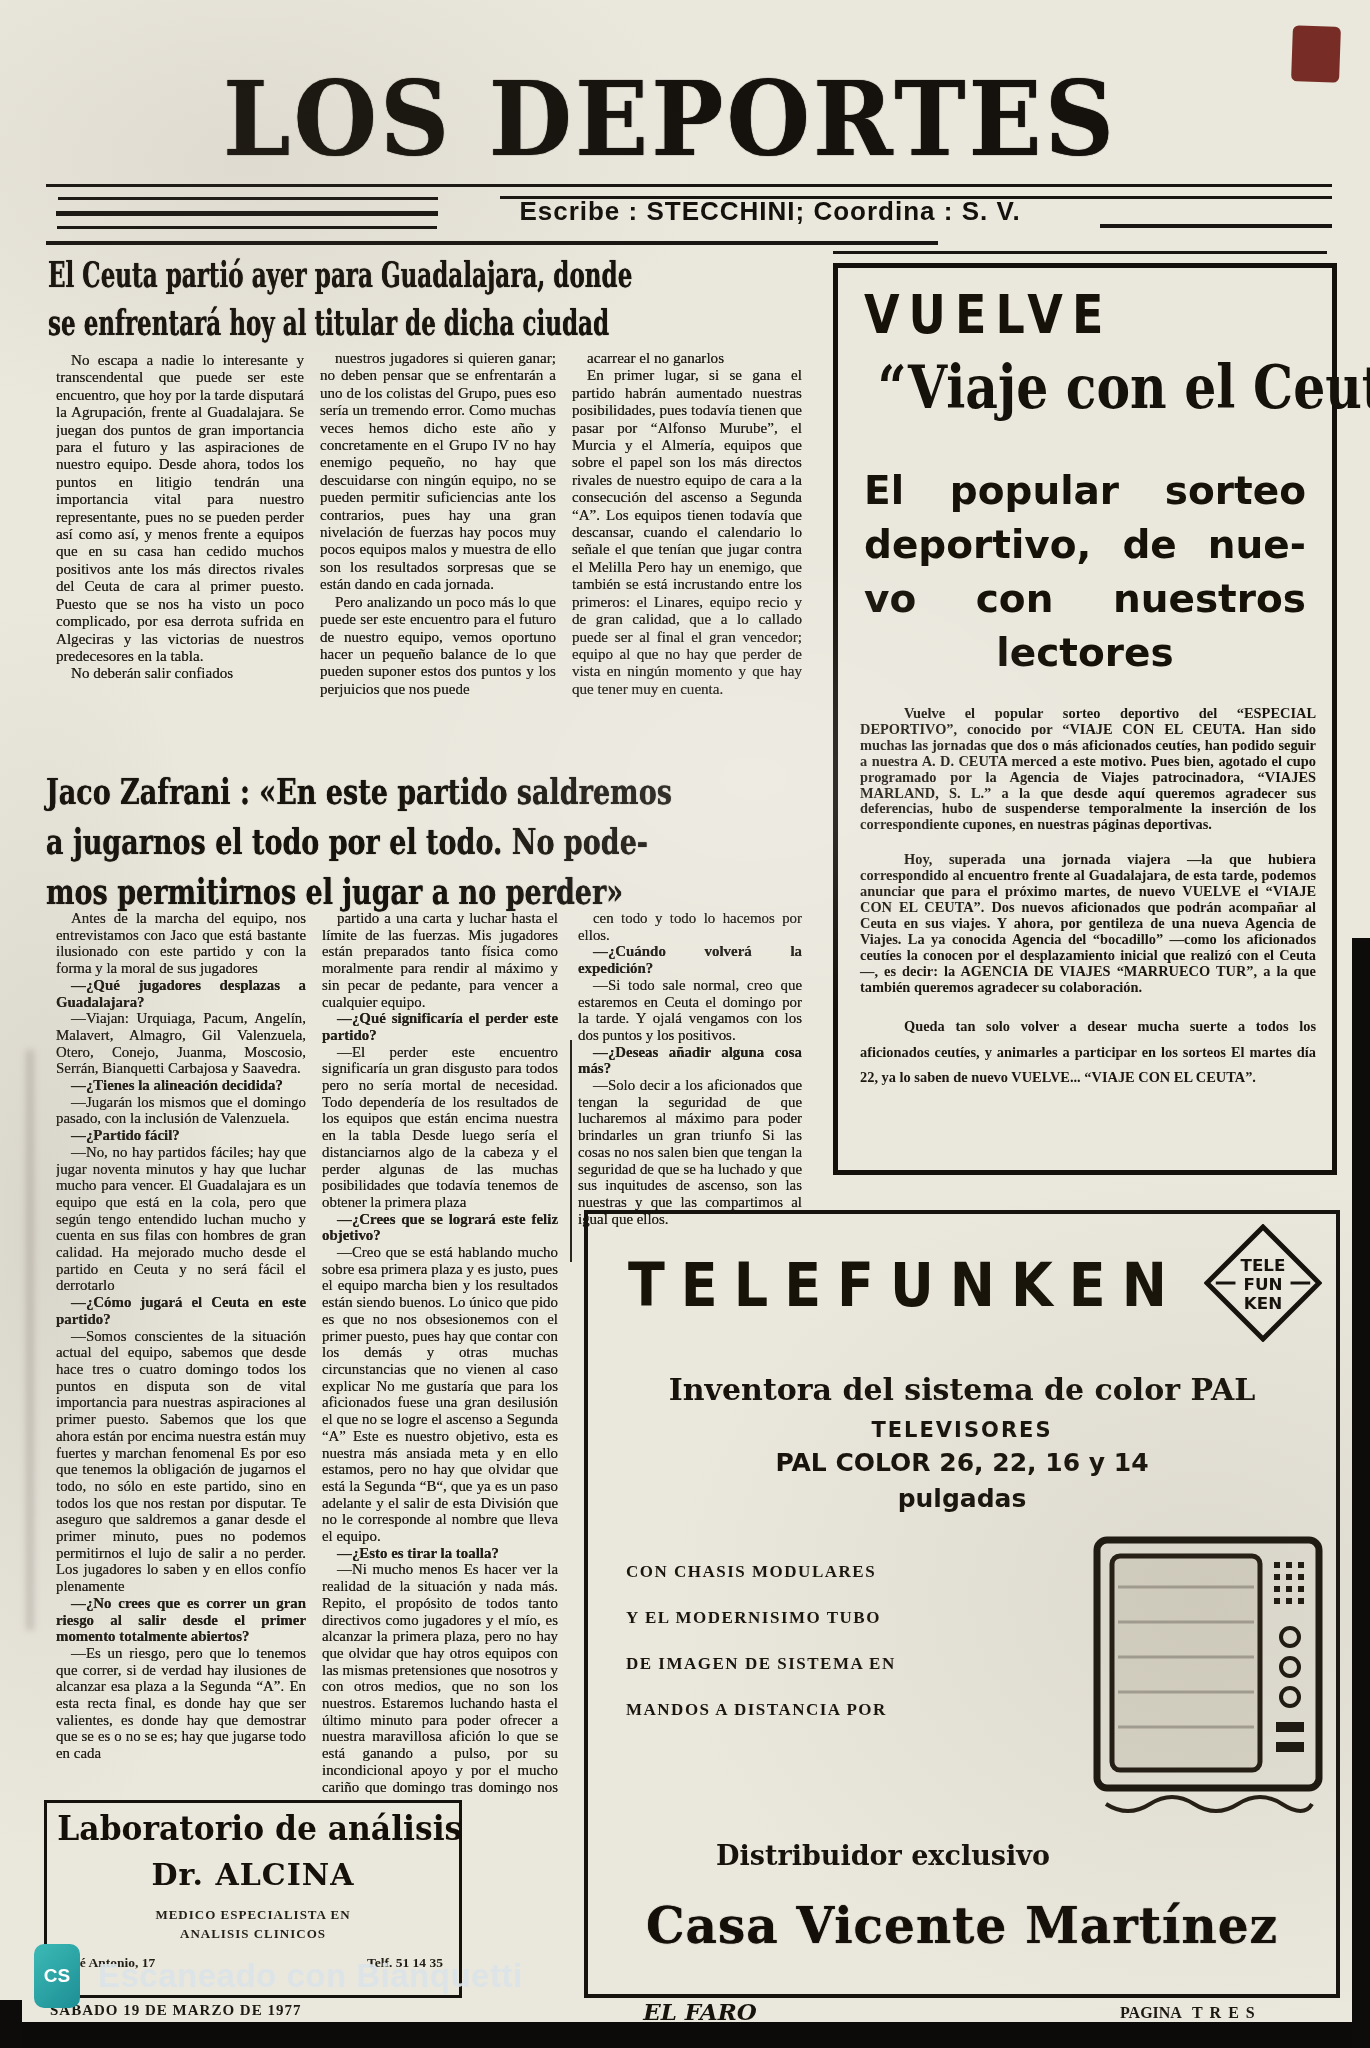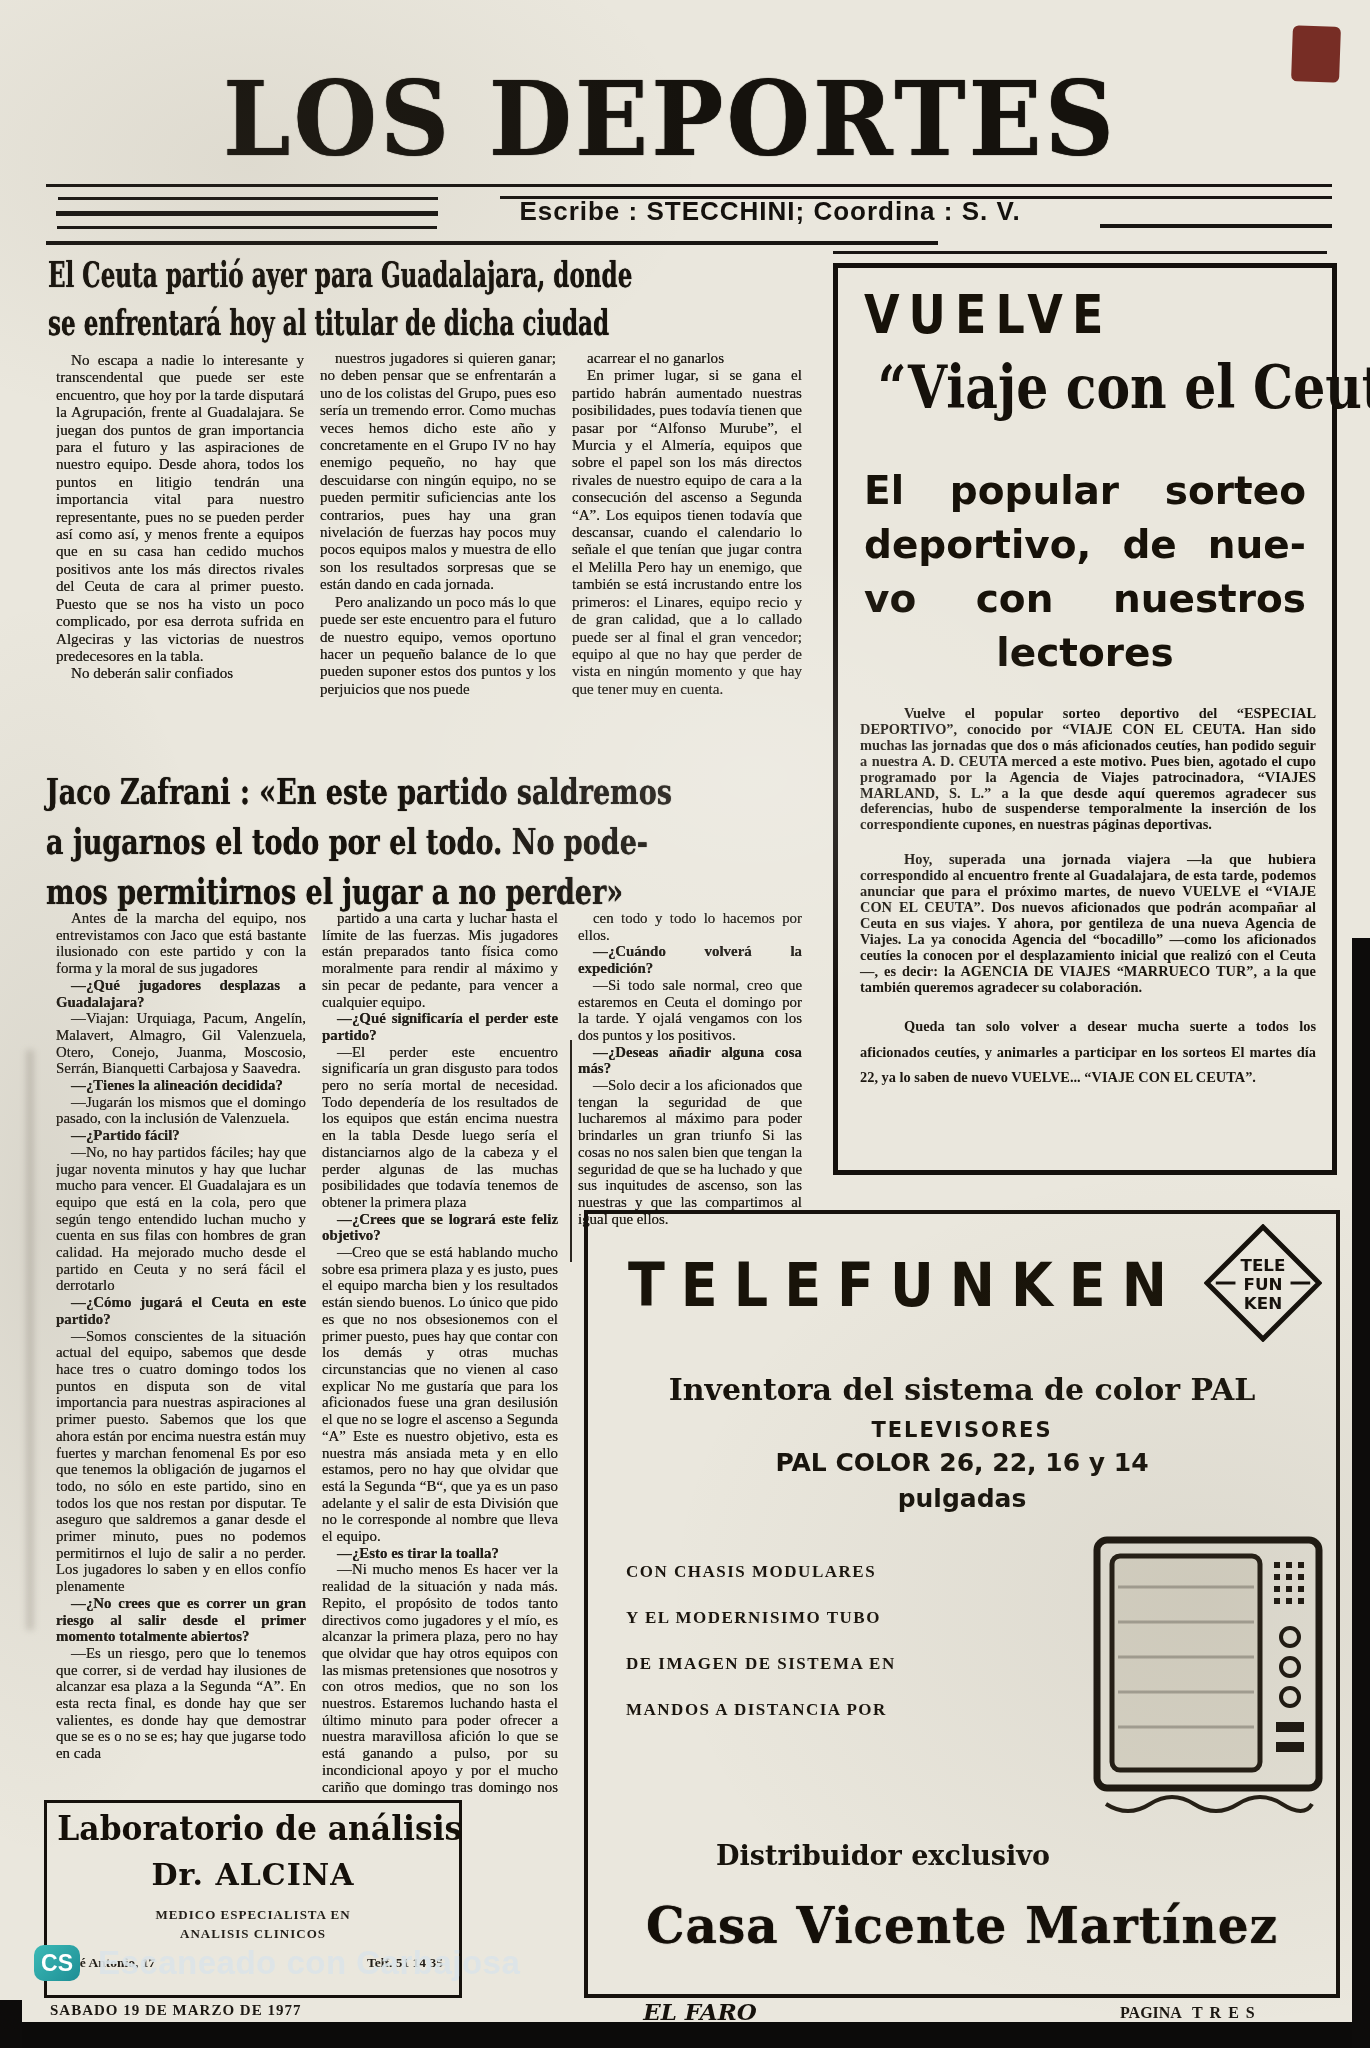--- a/index.html
+++ b/index.html
@@ -83,22 +83,22 @@
   .bar-bottom{position:absolute;left:0;top:2022px;width:1370px;height:26px;background:#0c0b0a;z-index:40;}
   .bar-right{position:absolute;left:1352px;top:938px;width:18px;height:1110px;background:#0d0c0b;z-index:40;}
   .corner-wedge{position:absolute;left:0;top:2000px;width:22px;height:48px;background:#0d0c0b;z-index:40;}
   .red-mark{position:absolute;left:1292px;top:26px;width:48px;height:56px;background:#6c1d15;opacity:.92;
     border-radius:6px;transform:rotate(2deg);z-index:5;}
   .streak{position:absolute;left:26px;top:1050px;width:8px;height:580px;background:rgba(70,63,52,.18);
     filter:blur(3px);z-index:4;}
   .divline{position:absolute;left:570px;top:1040px;width:2px;height:222px;background:#2a251e;}
   
   .wm{position:absolute;left:34px;top:1944px;z-index:50;display:flex;align-items:center;}
-  .wm-logo{width:46px;height:36px;border-radius:10px;background:linear-gradient(135deg,#3cbab6,#1d8e95);
-    color:#fff;font-family:"Liberation Sans",sans-serif;font-weight:800;font-size:23px;
+  .wm-logo{width:46px;height:64px;border-radius:10px;background:linear-gradient(135deg,#3cbab6,#1d8e95);
+    color:#fff;font-family:"Liberation Sans",sans-serif;font-weight:800;font-size:19px;
     display:flex;align-items:center;justify-content:center;}
   .wm-text{margin-left:18px;font-family:"Liberation Sans",sans-serif;font-weight:700;font-size:33px;
     color:rgba(219,228,231,.92);letter-spacing:.5px;}
 </style>
 </head>
 <body>
 
 <div id="page">
 
   <div class="masthead">LOS DEPORTES</div>
@@ -259,17 +259,17 @@
   </div>
 
   <div class="red-mark"></div>
   <div class="streak"></div>
   <div class="bar-bottom"></div>
   <div class="bar-right"></div>
   <div class="corner-wedge"></div>
 
   <div class="wm">
     <div class="wm-logo">CS</div>
-    <div class="wm-text">Escaneado con Carbajosa</div>
+    <div class="wm-text">Escaneado con Bianquetti</div>
   </div>
 
   <div class="grain"></div>
 </div>
 
 </body></html>

